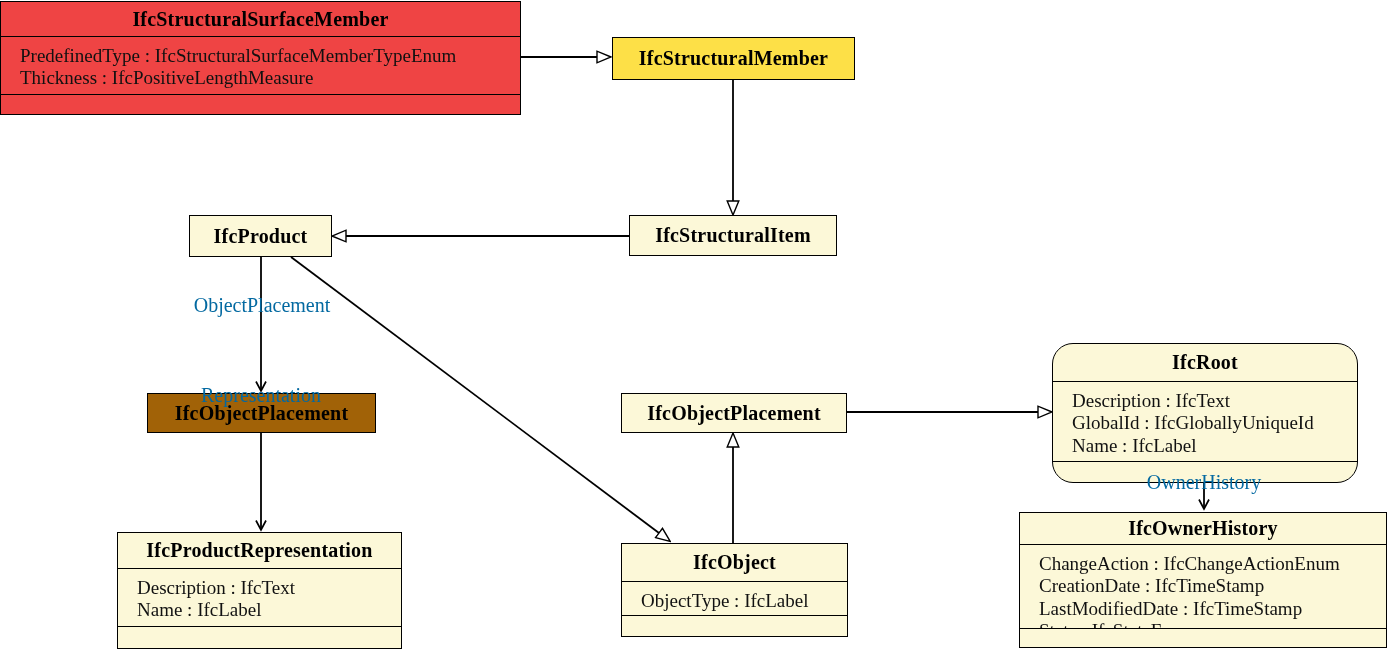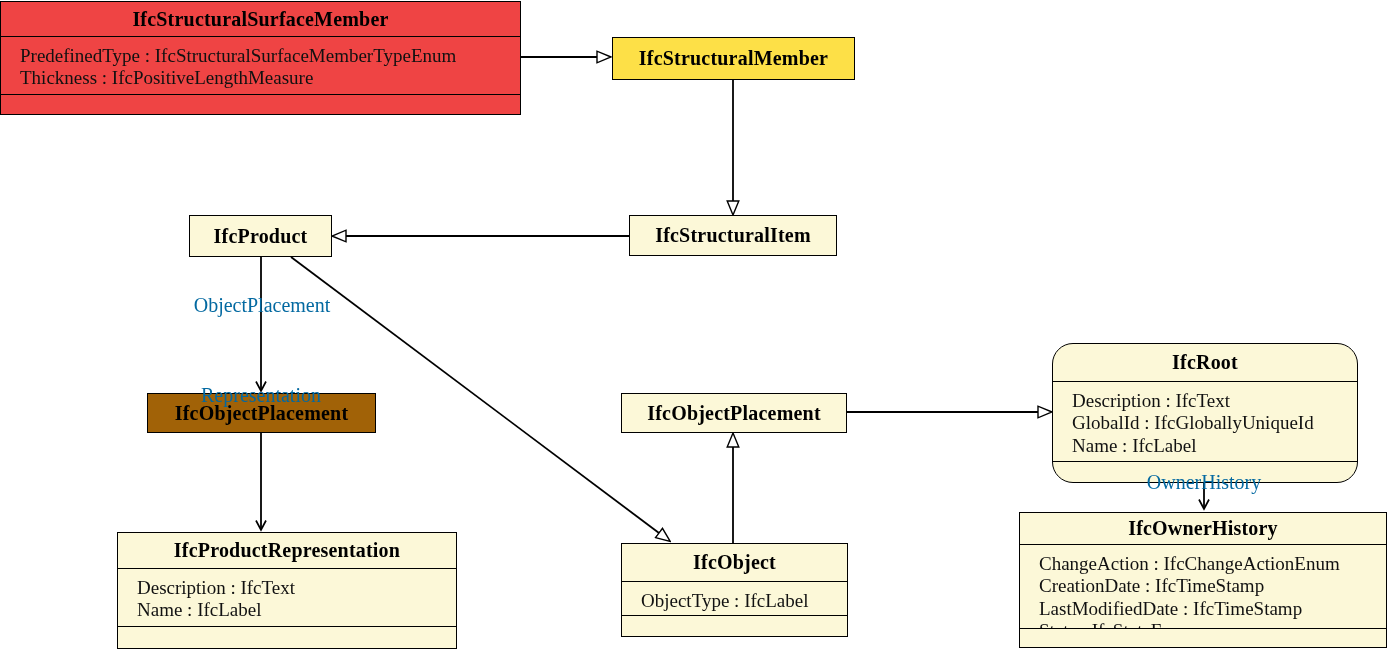--- a/index.html
+++ b/index.html
@@ -106,21 +106,21 @@
     </div>
     <div class="uml-class" style="left: 629px; top: 215px; width: 208px; height: 41px; background: rgb(252, 248, 216); border-color: rgb(0, 0, 0);">
       <div class="title solo">IfcStructuralItem</div>
     </div>
     <div class="uml-class" style="left: 189px; top: 215px; width: 143px; height: 42px; background: rgb(252, 248, 216); border-color: rgb(0, 0, 0);">
       <div class="title solo">IfcProduct</div>
     </div>
     <div class="uml-class" style="left: 147px; top: 393px; width: 229px; height: 40px; background: #a16207; border-color: rgb(0, 0, 0);">
       <div class="title solo">IfcObjectPlacement</div>
     </div>
-    <div class="uml-class" style="left: 117px; top: 532px; width: 340px; height: 117px; background: rgb(252, 248, 216); border-color: rgb(0, 0, 0);">
+    <div class="uml-class" style="left: 117px; top: 532px; width: 285px; height: 117px; background: rgb(252, 248, 216); border-color: rgb(0, 0, 0);">
       <div class="title" style="height: 35px;">IfcProductRepresentation</div>
       <div class="attrs">
         <div>Description : IfcText</div>
         <div>Name : IfcLabel</div>
       </div>
       <div class="ops" style="height: 21px;"></div>
     </div>
     <div class="uml-class" style="left: 621px; top: 393px; width: 226px; height: 40px; background: rgb(252, 248, 216); border-color: rgb(0, 0, 0);">
       <div class="title solo">IfcObjectPlacement</div>
     </div>

